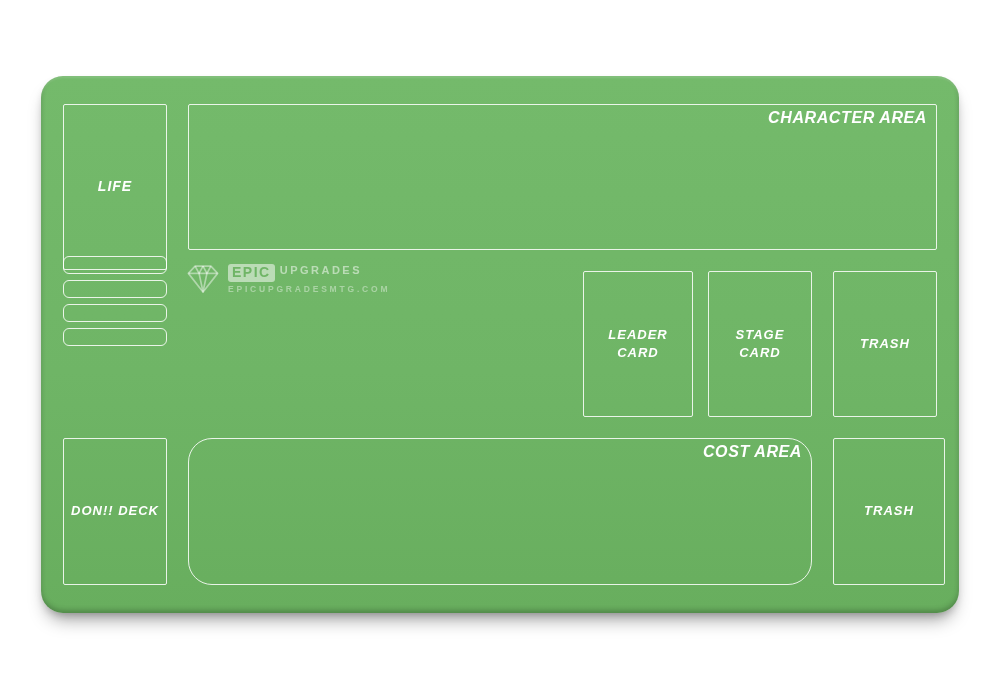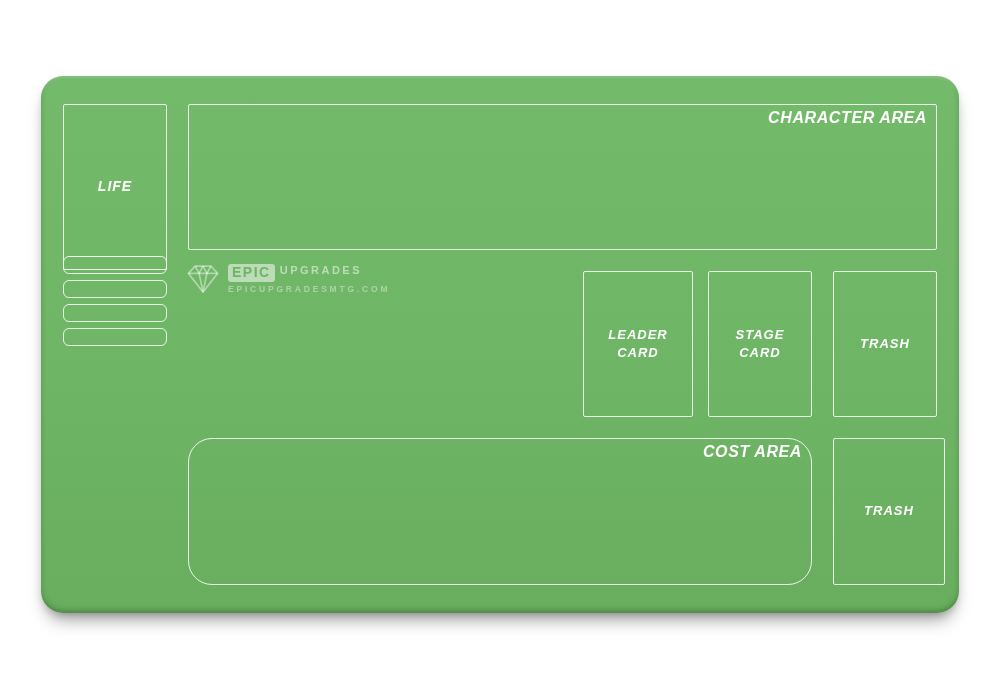--- a/index.html
+++ b/index.html
@@ -97,20 +97,23 @@
     <div class="zone z-stage">
       <span class="zone-label two-line">
         <span>STAGE</span>
         <span>CARD</span>
       </span>
     </div>
     <div class="zone z-deck">
       <span class="zone-label">TRASH</span>
     </div>
 
+    <div class="zone z-don">
+      <span class="zone-label small">DON!! DECK</span>
+    </div>
     <div class="zone z-cost">
       <span class="corner-label">COST AREA</span>
     </div>
     <div class="zone z-trash">
       <span class="zone-label">TRASH</span>
     </div>
 
     <div class="logo">
       <svg class="logo-gem" width="36" height="32" viewBox="0 0 64 56" fill="none">
         <g stroke="rgba(255,255,255,0.45)" stroke-width="3" stroke-linejoin="round" fill="none">

